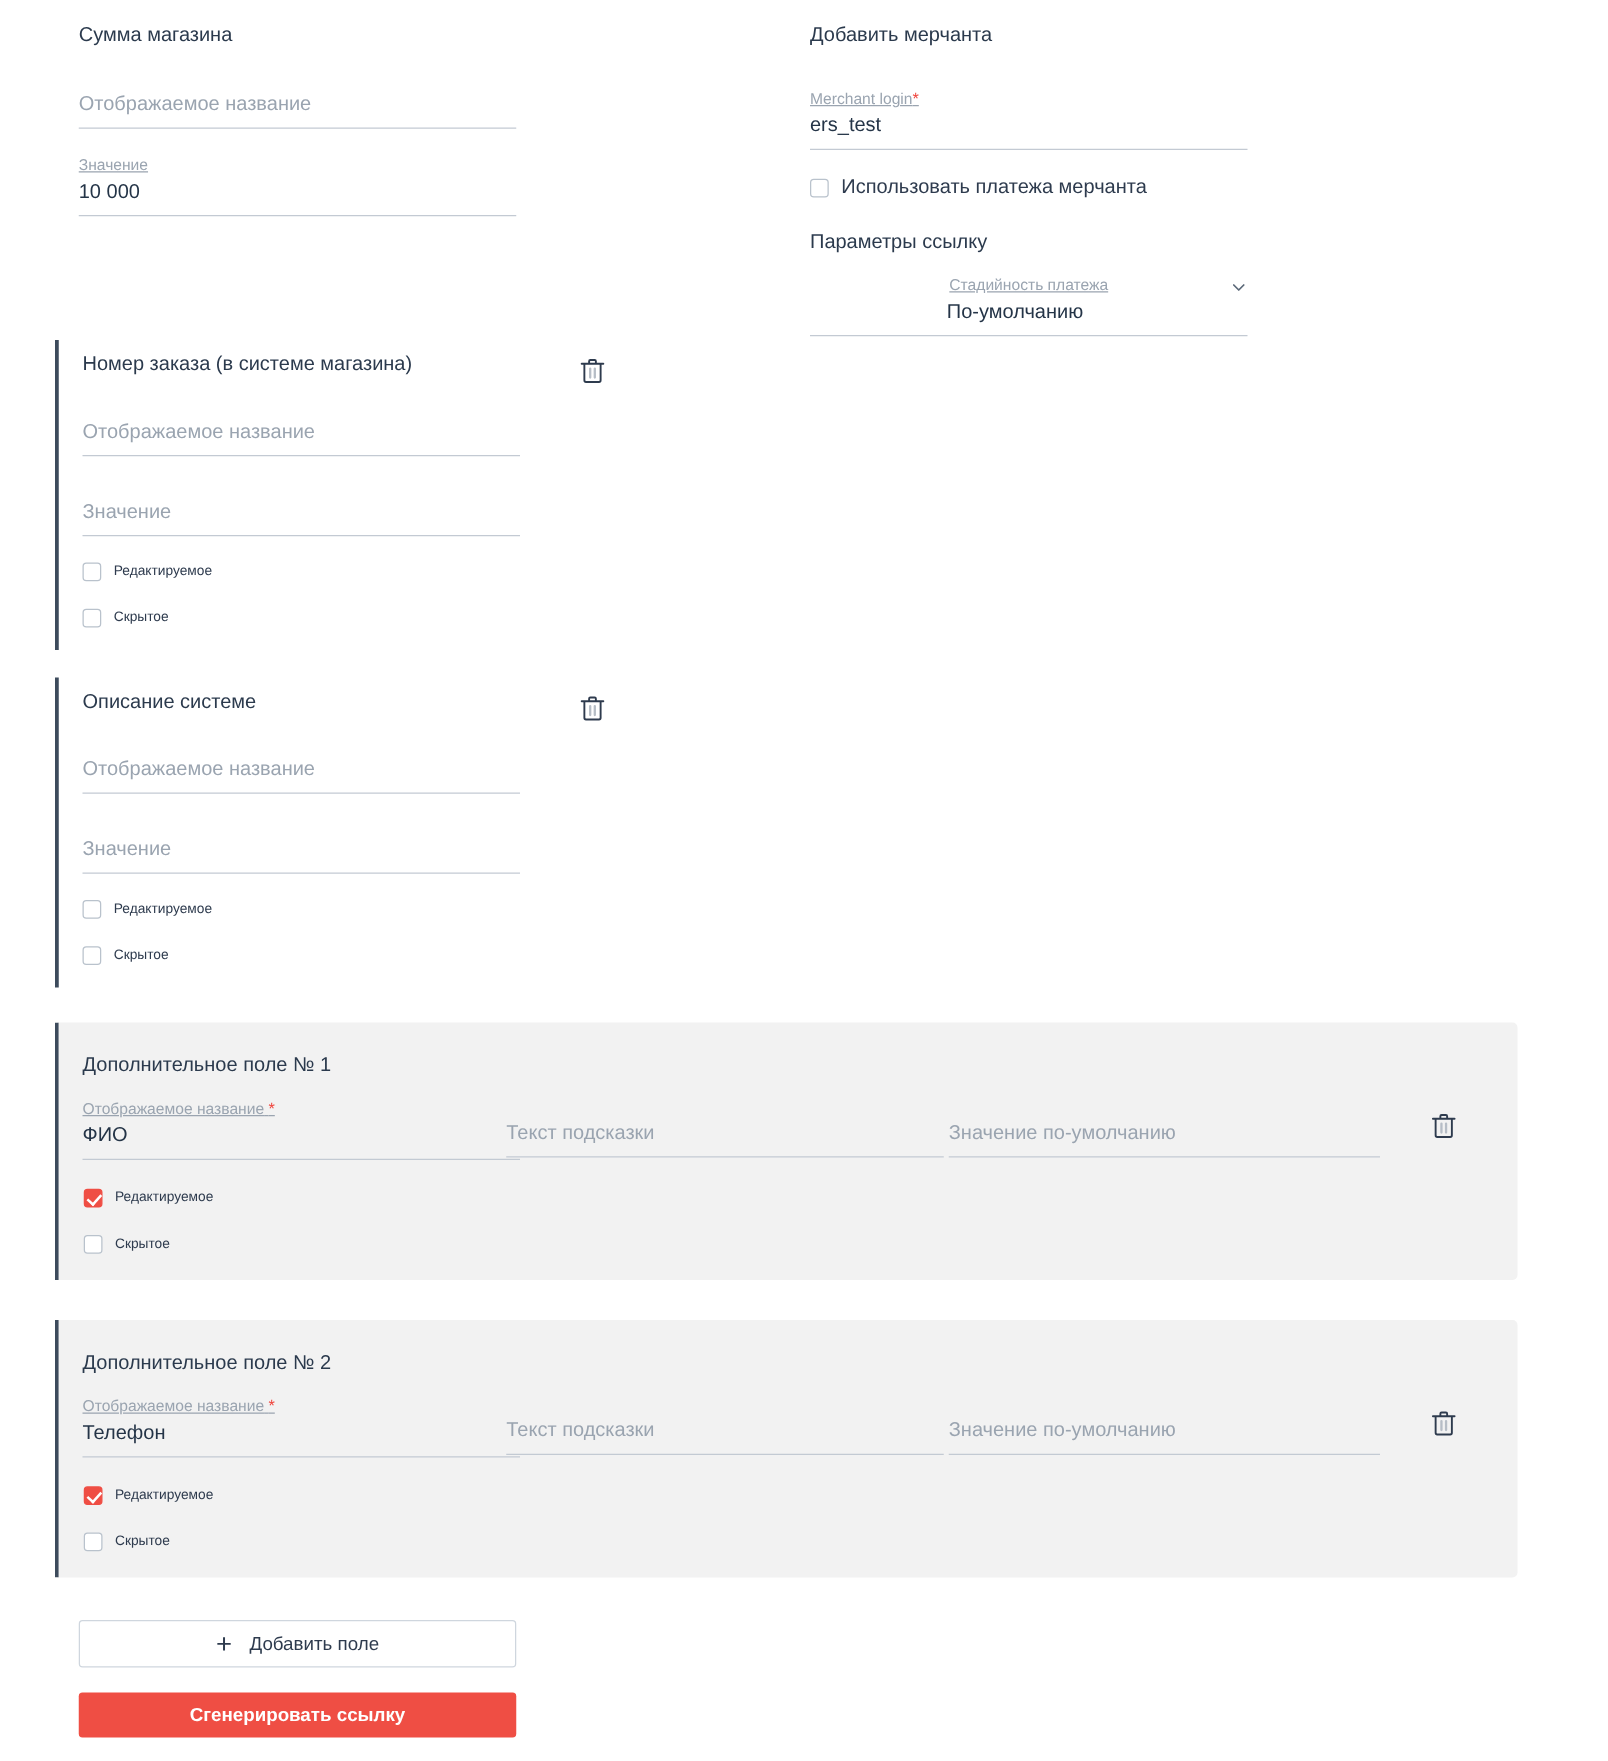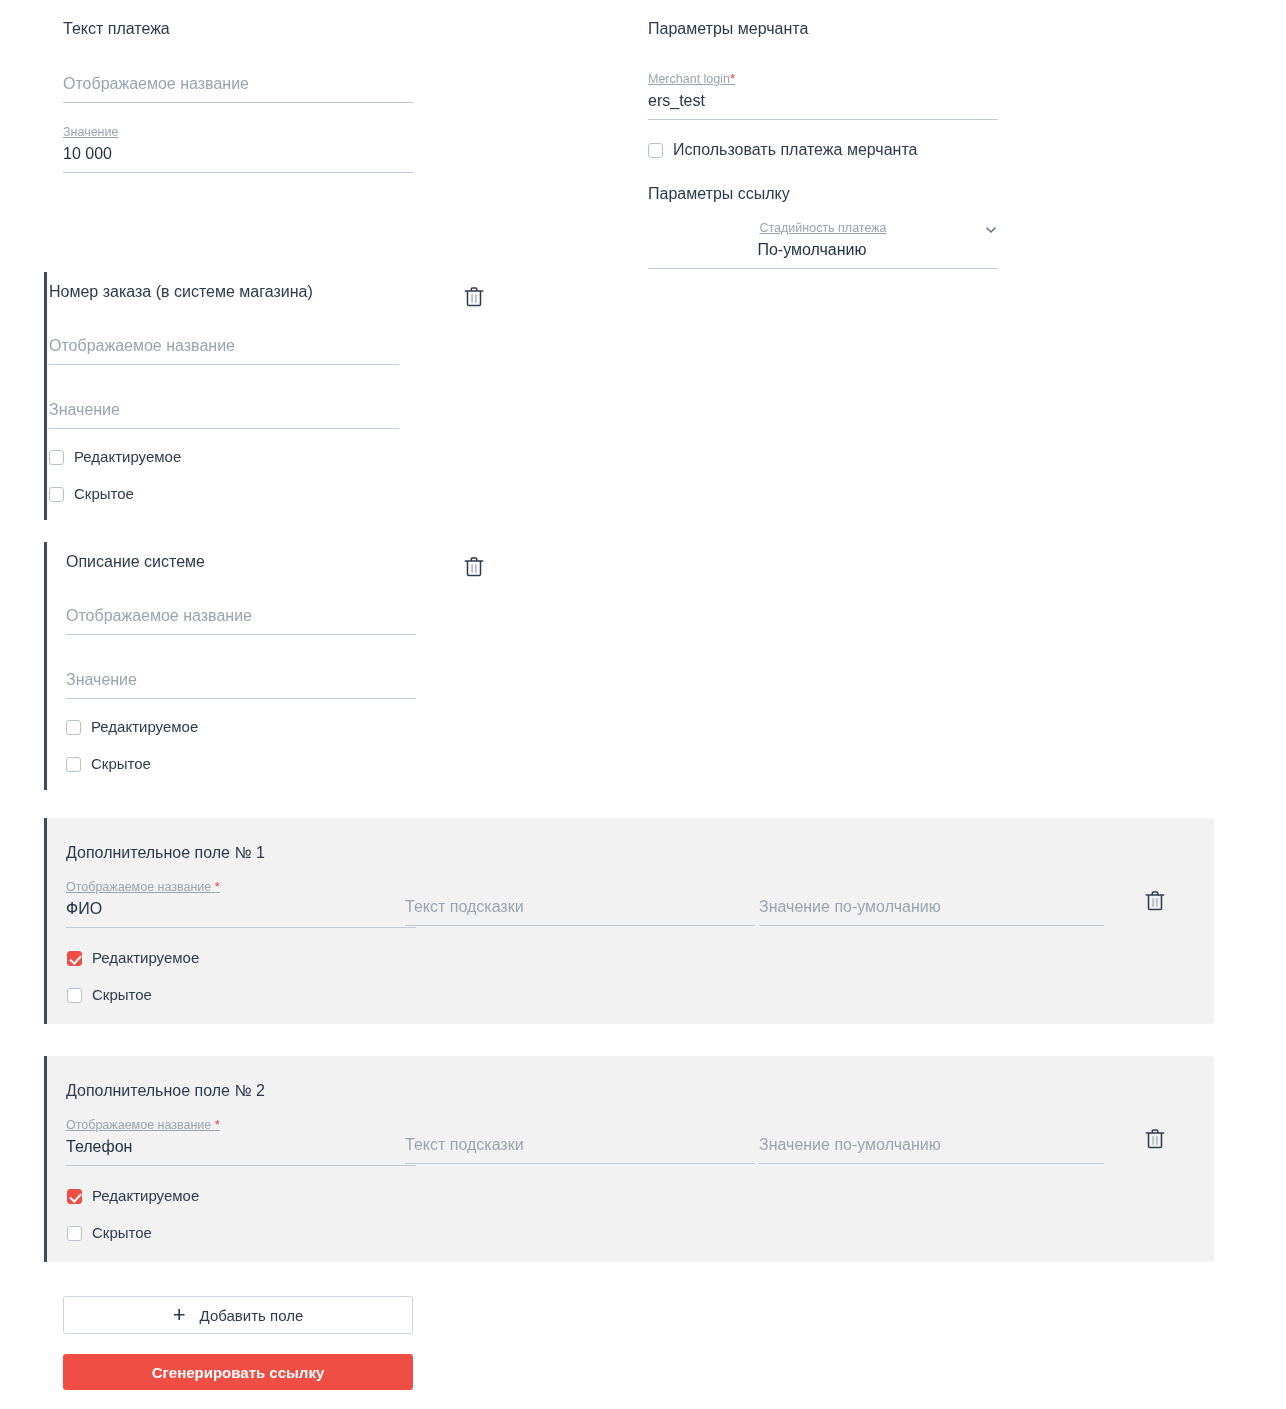--- a/index.html
+++ b/index.html
@@ -71,21 +71,21 @@
   .cb-box.checked::after {
     content: "";
     position: absolute;
     left: 4px; top: 1px;
     width: 5px; height: 9px;
     border: solid #ffffff;
     border-width: 0 2px 2px 0;
     transform: rotate(42deg);
   }
   .cb-label {
-    font-size: 15px;
+    font-size: 11px;
     color: #2e3b4e;
     line-height: 20px;
     white-space: nowrap;
   }
 
   
   .select-wrap { position: relative; text-align: center; }
   .select-val {
     font-size: 16px;
     line-height: 24px;
@@ -158,34 +158,34 @@
     font-family: inherit;
     cursor: pointer;
   }
 </style>
 </head>
 <body>
 
 <div class="page">
 
   <div style="position:absolute;left:63px;top:18px;width:350px;">
-    <div class="section-title">Текст платежа</div>
+    <div class="section-title">Сумма магазина</div>
 
     <div class="field" style="margin-top:32px;">
       <input class="field-input" type="text" value="" placeholder="Отображаемое название" style="">
     </div>
 
     <div class="field" style="margin-top:21px;">
       <div class="field-label">Значение</div>
       <input class="field-input" type="text" value="10 000" style="">
     </div>
   </div>
 
   <div style="position:absolute;left:648px;top:18px;width:350px;">
-    <div class="section-title">Параметры мерчанта</div>
+    <div class="section-title">Добавить мерчанта</div>
 
     <div class="field" style="margin-top:31px;">
       <div class="field-label">
         <span>Merchant login</span><span class="req">*</span>
       </div>
       <input class="field-input" type="text" value="ers_test" style="">
     </div>
 
     <div class="cb-row" style="margin-top:17px;">
       <span class="cb-box"></span>
@@ -199,21 +199,21 @@
       <div class="select-val">
         <span>По-умолчанию</span>
         <svg class="chev" viewBox="0 0 10 10">
           <path d="M1 3 L5 7 L9 3" fill="none" stroke="#5b6878" stroke-width="1.4" stroke-linecap="round" stroke-linejoin="round"></path>
         </svg>
       </div>
     </div>
   </div>
 
   <div class="group" style="left:44px;top:272px;width:500px;height:248px;">
-    <div style="position:absolute;left:2px;top:9px;width:350px;">
+    <div style="position:absolute;left:19px;top:9px;width:350px;">
       <div class="section-title">Номер заказа (в системе магазина)</div>
 
       <div class="field" style="margin-top:31px;">
         <input class="field-input" type="text" placeholder="Отображаемое название" style="">
       </div>
 
       <div class="field" style="margin-top:33px;">
         <input class="field-input" type="text" placeholder="Значение" style="">
       </div>
 

